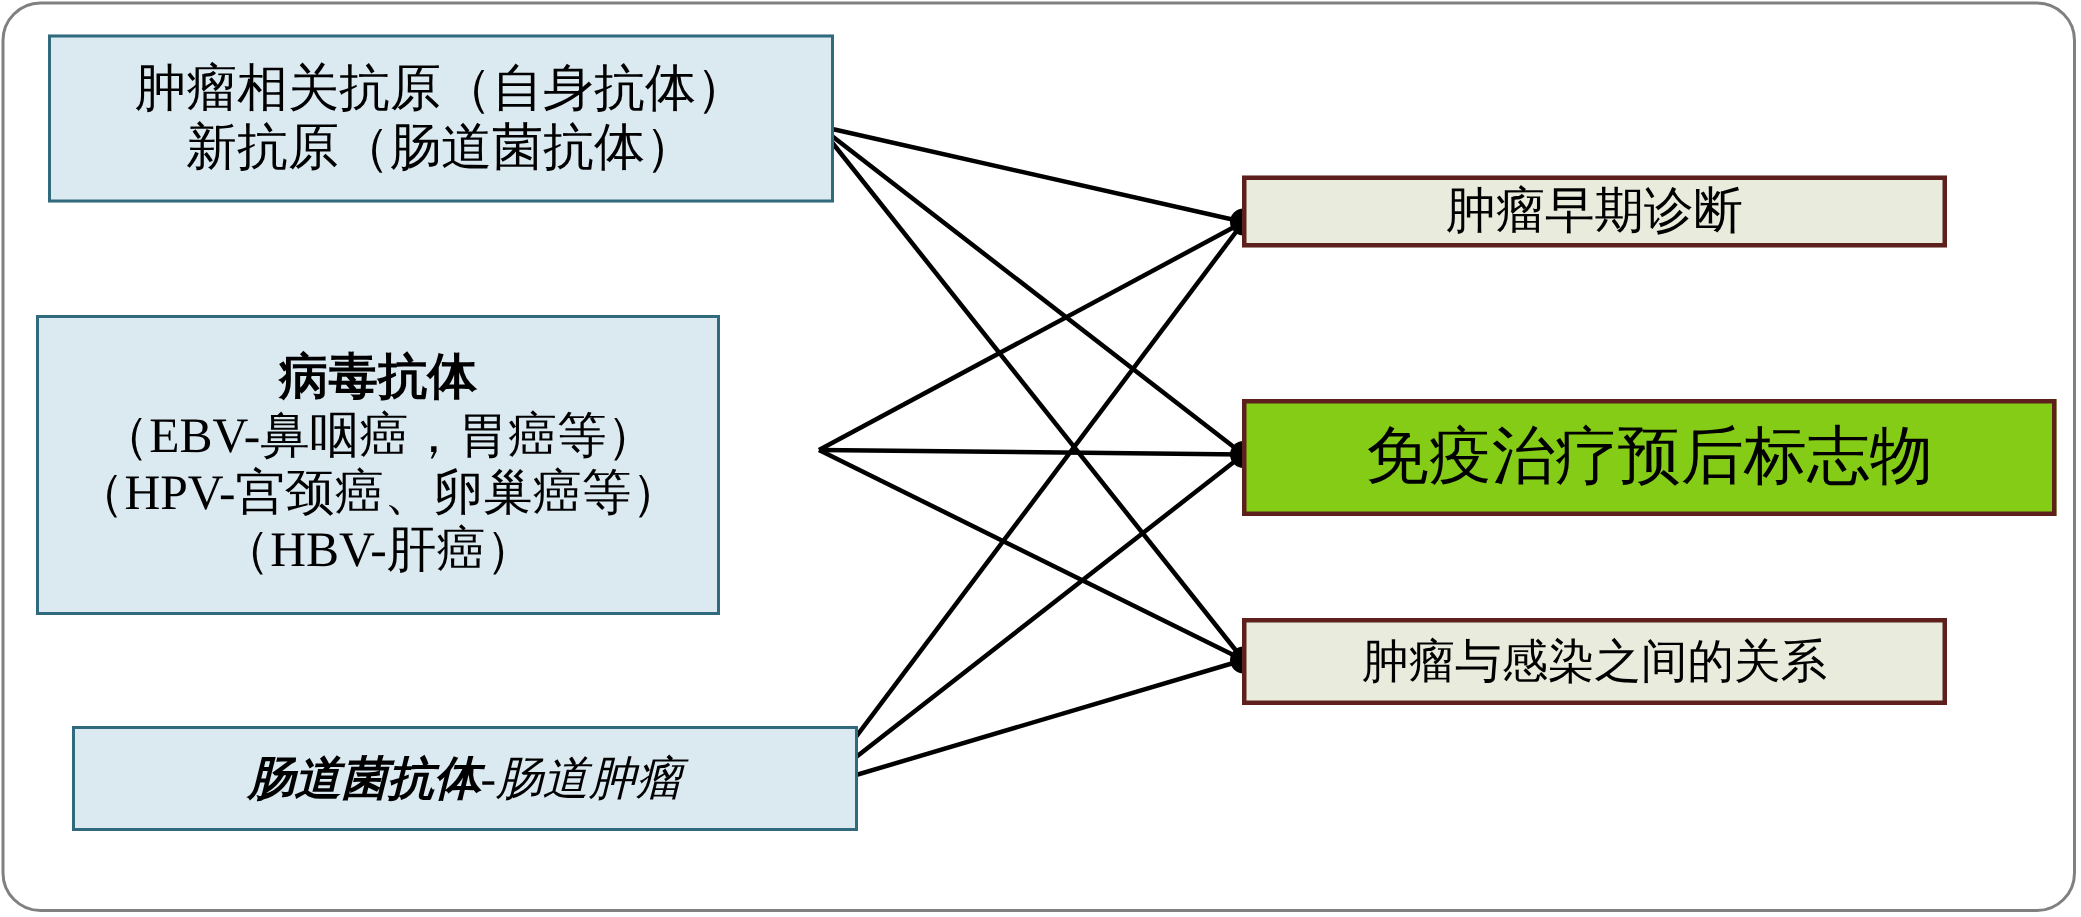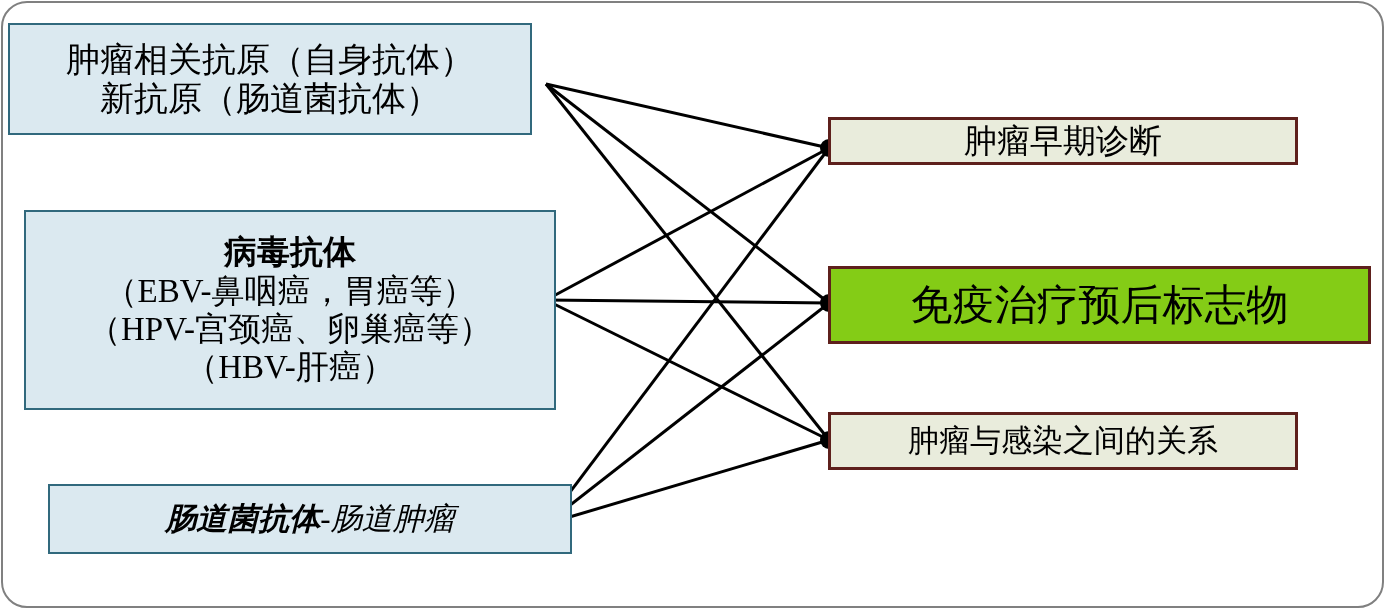--- a/index.html
+++ b/index.html
@@ -51,22 +51,22 @@
     border: 2px solid #31697d;
   }
   .node-right {
     background: #e9ecdc;
     border: 3px solid #5e201c;
   }
   .node-highlight {
     background: #84cc16;
     border: 3px solid #5e201c;
   }
-  #node-tumor-antigen { left: 8px;  top: 23px;  width: 524px; height: 112px; font-size: 34px; }
-  #node-virus-antibody { left: 24px; top: 210px; width: 532px; height: 200px; font-size: 33px; }
+  #node-tumor-antigen { left: 32px;  top: 23px;  width: 524px; height: 112px; font-size: 34px; }
+  #node-virus-antibody { left: 24px; top: 210px; width: 456px; height: 200px; font-size: 33px; }
   #node-gut-bacteria { left: 24px;  top: 484px; width: 524px; height: 70px;  font-size: 31px; margin-left: 24px; }
 
   #node-early-diagnosis { left: 828px; top: 117px; width: 470px; height: 48px; font-size: 33px; }
   #node-prognostic-marker { left: 828px; top: 266px; width: 543px; height: 78px; font-size: 42px; }
   #node-tumor-infection   { left: 828px; top: 412px; width: 470px; height: 58px; font-size: 31px; }
 
   .line-bold { font-weight: bold; }
   .line-italic-bold { font-weight: bold; font-style: italic; }
   .line-italic { font-style: italic; }
   .row { white-space: nowrap; }

